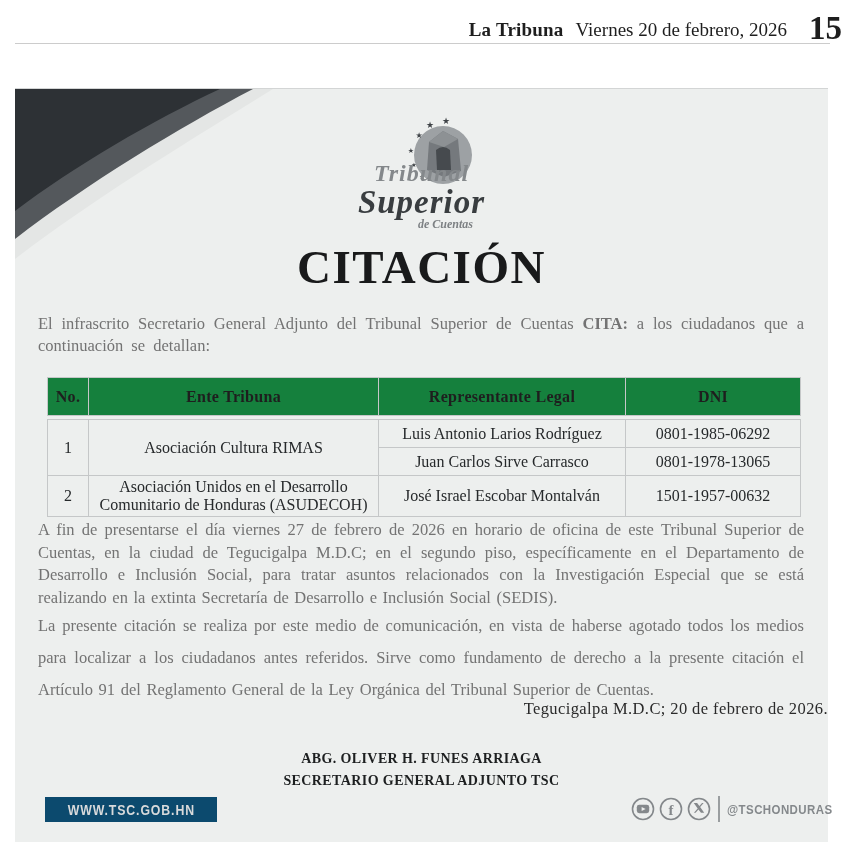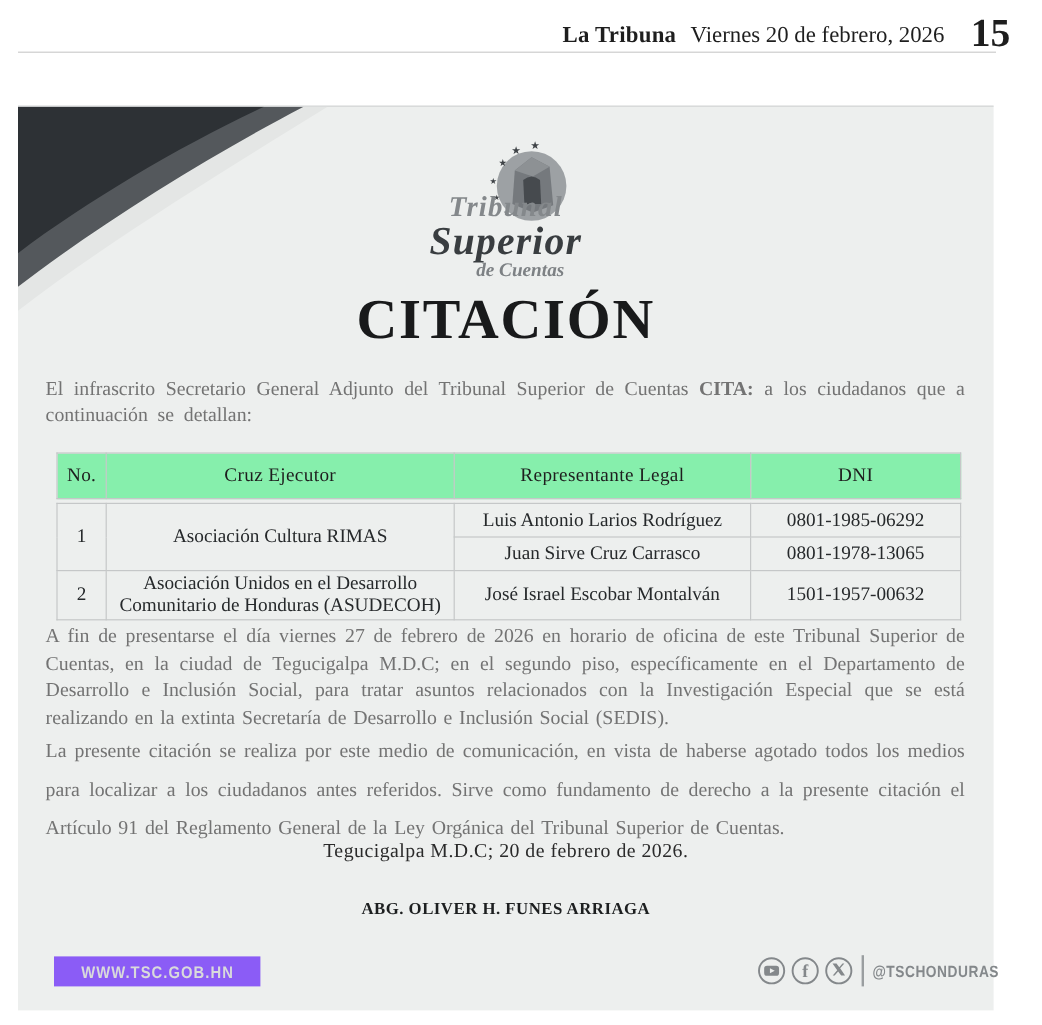--- a/index.html
+++ b/index.html
@@ -14,47 +14,47 @@
   .masthead .pageno{font-weight:bold;font-size:33px;margin-left:18px;vertical-align:-3px;}
   .header-rule{position:absolute;top:43px;left:15px;width:815px;height:1px;background:#cccccc;}
   
   .notice{position:absolute;left:15px;top:88px;width:813px;height:753px;background:#edefee;border-top:1px solid #d3d5d5;}
   .corner{position:absolute;left:0;top:0;}
   
   .logo-svg{position:absolute;left:373px;top:11px;}
   .logo-line{position:absolute;left:0;width:100%;text-align:center;font-style:italic;line-height:1;}
   .logo-tribunal{top:72px;font-size:24px;color:#84888b;font-weight:bold;letter-spacing:1px;padding-right:26px;}
   .logo-superior{top:97px;font-size:33px;color:#393d40;font-weight:bold;letter-spacing:1px;padding-right:48px;}
-  .logo-decuentas{top:129px;font-size:16px;color:#7d8184;font-weight:bold;padding-left:12px;}
+  .logo-decuentas{top:129px;font-size:12px;color:#7d8184;font-weight:bold;padding-left:24px;}
   
   .big-title{position:absolute;top:151px;left:0;width:100%;text-align:center;
     font-size:47px;font-weight:bold;letter-spacing:1.5px;color:#191a1b;}
   
   .para{position:absolute;left:23px;width:766px;text-align:justify;font-size:16.5px;line-height:21.5px;color:#737373;word-spacing:1.5px;}
   .para.p1{top:224px;word-spacing:4px;}
   .para.p2{top:430px;line-height:22.5px;}
   .para.p3{top:521px;line-height:32px;}
   .bold{font-weight:bold;}
   
   .tblwrap{position:absolute;left:32px;top:288px;width:753px;}
   table{border-collapse:collapse;table-layout:fixed;width:753px;}
   td,th{border:1px solid #c5c7c8;font-size:16px;text-align:center;vertical-align:middle;padding:2px 4px;box-sizing:border-box;}
-  th{font-weight:normal;height:38px;background:#86efac;letter-spacing:.3px;}
+  th{font-weight:bold;height:38px;background:#15803d;letter-spacing:.3px;}
   .t-body{margin-top:3px;}
   .t-body td{color:#26292b;}
   .col-no{width:41px;}.col-ente{width:290px;}.col-rep{width:247px;}.col-dni{width:175px;}
   .row-h{height:28px;}
   .ente-wrap{white-space:pre-line;line-height:1.12;}
   
-  .dateline{position:absolute;top:610px;left:0;width:100%;text-align:center;font-size:16.5px;color:#2a2a2a;letter-spacing:.4px;}
+  .dateline{position:absolute;top:610px;left:0;width:100%;text-align:right;font-size:16.5px;color:#2a2a2a;letter-spacing:.4px;}
   .sig{position:absolute;left:0;width:100%;text-align:center;font-weight:bold;color:#1d1f20;font-size:14px;letter-spacing:.4px;}
   .sig.name{top:662px;}
   .sig.role{top:684px;}
   
-  .webbadge{position:absolute;left:30px;top:708px;width:172px;height:25px;background:#8b5cf6;
+  .webbadge{position:absolute;left:30px;top:708px;width:172px;height:25px;background:#0c4a6e;
     display:flex;align-items:center;justify-content:center;}
   .webbadge span{font-family:"Liberation Sans", sans-serif;font-weight:bold;font-size:14px;color:#d9dadb;
     letter-spacing:1px;transform:scaleX(.88);}
   .social{position:absolute;left:616px;top:707px;display:flex;align-items:center;}
   .social svg{margin-right:4px;}
   .social .sep{width:2px;height:26px;background:#9a9ea0;margin:0 7px 0 3px;}
   .handle{font-family:"Liberation Sans", sans-serif;font-weight:bold;font-size:13.5px;color:#84888b;
     letter-spacing:.5px;transform:scaleX(.85);transform-origin:left center;white-space:nowrap;}
 </style>
 </head>
@@ -105,60 +105,61 @@
       <table>
         <colgroup>
             <col class="col-no">
             <col class="col-ente">
             <col class="col-rep">
             <col class="col-dni">
           </colgroup>
         <tbody>
             <tr>
           <th>No.</th>
-          <th>Cruz Ejecutor</th>
+          <th>Ente Tribuna</th>
           <th>Representante Legal</th>
           <th>DNI</th>
         </tr>
       </tbody>
         </table>
       <table class="t-body">
         <colgroup>
             <col class="col-no">
             <col class="col-ente">
             <col class="col-rep">
             <col class="col-dni">
           </colgroup>
         <tbody>
             <tr class="row-h">
           <td rowspan="2">1</td>
           <td rowspan="2">Asociación Cultura RIMAS</td>
           <td>Luis Antonio Larios Rodríguez</td>
           <td>0801-1985-06292</td>
         </tr>
         <tr class="row-h">
-          <td>Juan Sirve Cruz Carrasco</td>
+          <td>Juan Carlos Sirve Carrasco</td>
           <td>0801-1978-13065</td>
         </tr>
         <tr style="height:30px">
           <td>2</td>
           <td class="ente-wrap">Asociación Unidos en el Desarrollo
 Comunitario de Honduras (ASUDECOH)</td>
           <td>José Israel Escobar Montalván</td>
           <td>1501-1957-00632</td>
         </tr>
       </tbody>
         </table>
     </div>
 
     <div class="para p2">A fin de presentarse el día viernes 27 de febrero de 2026 en horario de oficina de este Tribunal Superior de Cuentas, en la ciudad de Tegucigalpa M.D.C; en el segundo piso, específicamente en el Departamento de Desarrollo e Inclusión Social, para tratar asuntos relacionados con la Investigación Especial que se está realizando en la extinta Secretaría de Desarrollo e Inclusión Social (SEDIS).</div>
     <div class="para p3">La presente citación se realiza por este medio de comunicación, en vista de haberse agotado todos los medios para localizar a los ciudadanos antes referidos. Sirve como fundamento de derecho a la presente citación el Artículo 91 del Reglamento General de la Ley Orgánica del Tribunal Superior de Cuentas.</div>
 
     <div class="dateline">Tegucigalpa M.D.C; 20 de febrero de 2026.</div>
     <div class="sig name">ABG. OLIVER H. FUNES ARRIAGA</div>
+    <div class="sig role">SECRETARIO GENERAL ADJUNTO TSC</div>
 
     <div class="webbadge">
       <span>WWW.TSC.GOB.HN</span>
     </div>
 
     <div class="social">
       <svg width="24" height="24" viewBox="0 0 24 24">
         <circle cx="12" cy="12" r="10.5" fill="none" stroke="#84888b" stroke-width="1.6"></circle>
         <rect x="5.8" y="7.8" width="12.4" height="8.4" rx="2.4" fill="#84888b"></rect>
         <path d="M10.6 9.9 L14.6 12 L10.6 14.1 Z" fill="#edefee"></path>

